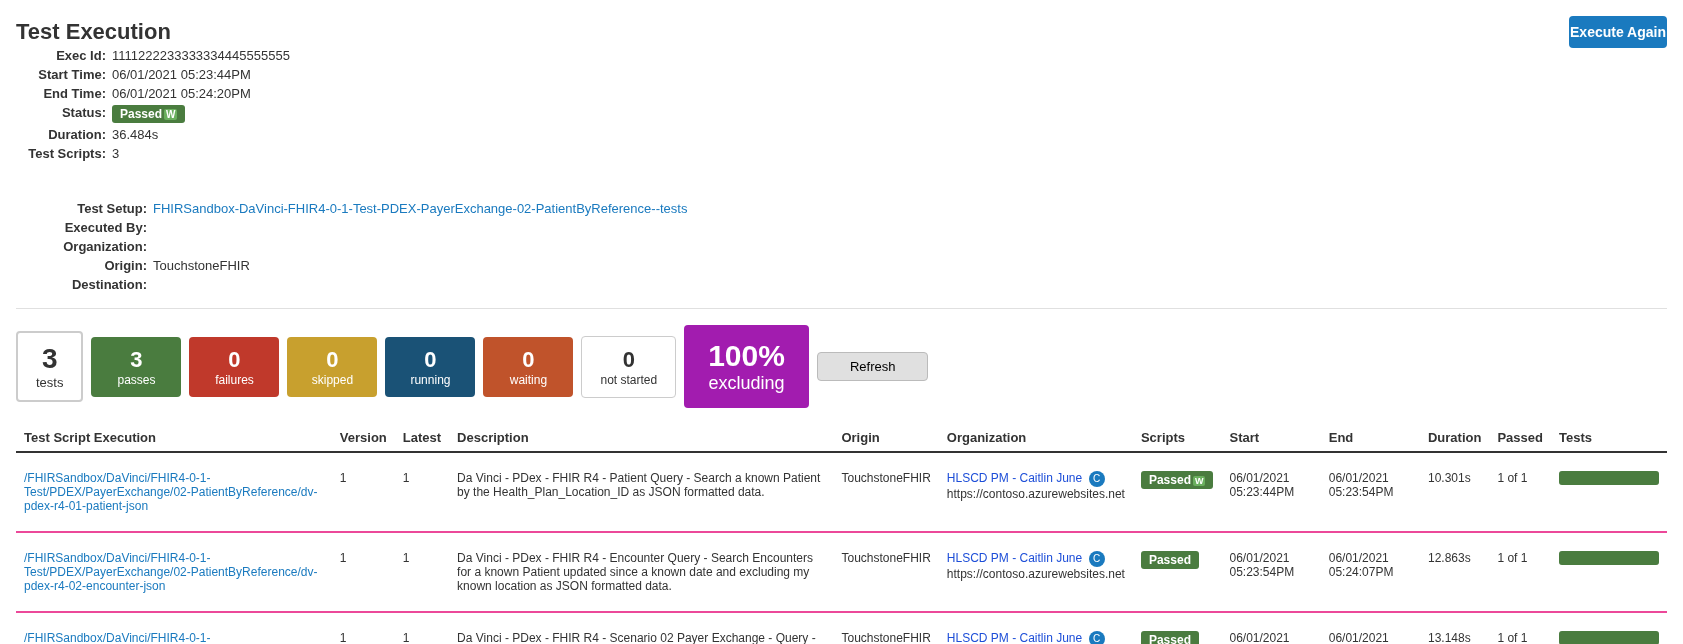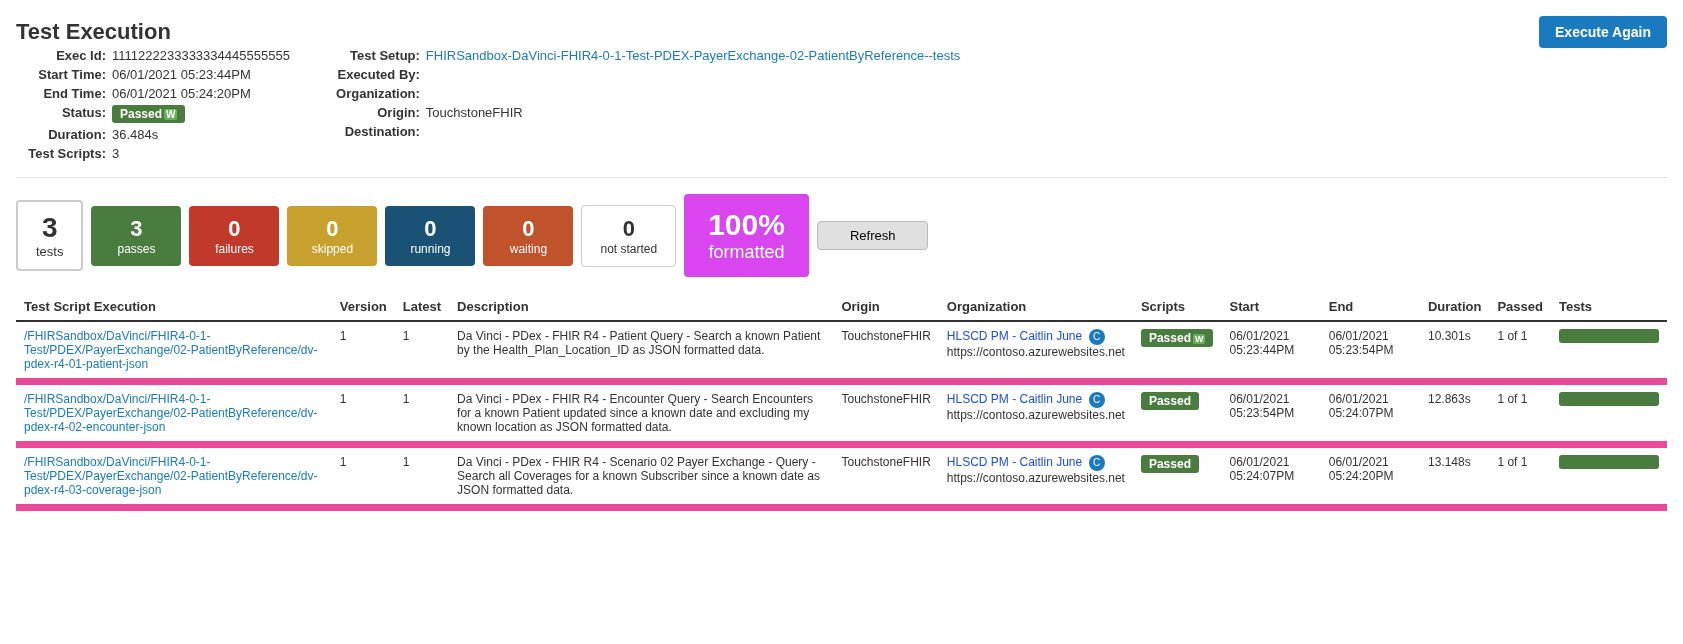--- a/index.html
+++ b/index.html
@@ -1,53 +1,53 @@
 <!DOCTYPE html>
 <html><head>
   <meta charset="utf-8">
   <style>
     * { box-sizing: border-box; margin: 0; padding: 0; }
     body { font-family: Arial, sans-serif; font-size: 13px; color: #333; background: #fff; padding: 16px; }
 
     .page-header { display: flex; justify-content: space-between; align-items: center; margin-bottom: 0; }
     .page-title { font-size: 22px; font-weight: bold; }
-    .execute-again-btn { background: #1a7abf; color: #fff; border: none; padding: 8px 16px; border-radius: 4px; cursor: pointer; font-size: 14px; font-weight: bold; }
-
-    .meta-section { display: flex; gap: 40px; margin-bottom: 16px; border-bottom: 1px solid #e0e0e0; padding-bottom: 16px; }
+    .execute-again-btn { background: #1a7abf; color: #fff; border: none; padding: 8px 1px; border-radius: 4px; cursor: pointer; font-size: 14px; font-weight: bold; }
+
+    .meta-section { display: flex; gap: 40px; margin-bottom: 16px; border-bottom: 1px solid #e0e0e0; padding-bottom: 16px; flex-direction: column; }
     .meta-left { display: flex; flex-direction: column; gap: 4px; }
-    .meta-right { display: flex; flex-direction: column; gap: 4px; }
+    .meta-right { display: flex; flex-direction: column; gap: 4px; margin-left: 41px; }
     .meta-row { display: flex; gap: 6px; }
     .meta-label { font-weight: bold; text-align: right; min-width: 90px; }
     .meta-value { color: #333; }
     .meta-link { color: #1a7abf; text-decoration: none; }
     .status-badge-w { background: #4a7c3f; color: #fff; padding: 2px 8px; border-radius: 3px; font-size: 12px; font-weight: bold; display: inline-block; }
     .status-badge-w::after { content: 'W'; background: #6aaf5e; border-radius: 2px; font-size: 10px; margin-left: 2px; padding: 0 2px; }
 
     .summary-bar { display: flex; align-items: center; gap: 8px; margin-bottom: 16px; }
     .summary-total { border: 2px solid #ccc; padding: 10px 18px; text-align: center; border-radius: 4px; }
     .summary-total .num { font-size: 28px; font-weight: bold; }
     .summary-total .lbl { font-size: 13px; }
     .summary-box { padding: 10px 18px; text-align: center; border-radius: 4px; color: #fff; min-width: 90px; }
     .summary-box .snum { font-size: 22px; font-weight: bold; }
     .summary-box .slbl { font-size: 12px; }
     .box-passes { background: #4a7c3f; }
     .box-failures { background: #c0392b; }
     .box-skipped { background: #c8a02e; }
     .box-running { background: #1a5276; }
     .box-waiting { background: #c0532b; }
     .box-notstarted { background: #fff; color: #333; border: 1px solid #ccc; }
-    .success-block { background: #d946ef; color: #fff; padding: 14px 24px; border-radius: 4px; text-align: center; }
+    .success-block { background: #a21caf; color: #fff; padding: 14px 24px; border-radius: 4px; text-align: center; }
     .success-block .pct { font-size: 30px; font-weight: bold; }
     .success-block .stext { font-size: 18px; }
     .refresh-btn { background: #e0e0e0; border: 1px solid #bbb; padding: 6px 32px; border-radius: 4px; cursor: pointer; font-size: 13px; }
 
     table { width: 100%; border-collapse: collapse; }
     thead tr { border-bottom: 2px solid #333; }
     th { text-align: left; padding: 6px 8px; font-weight: bold; font-size: 13px; white-space: nowrap; }
-    td { padding: 7px 8px; vertical-align: top; font-size: 12px; border-bottom: 7px solid #ec4899; }
+    td { padding: 18px 8px; vertical-align: top; font-size: 12px; border-bottom: 2px solid #ec4899; }
     .td-link { color: #1a7abf; text-decoration: none; display: block; }
     .dest-link { color: #1d4ed8; text-decoration: none; }
     .c-badge { display: inline-block; background: #1a7abf; color: #fff; border-radius: 50%; width: 16px; height: 16px; text-align: center; line-height: 16px; font-size: 10px; margin-left: 3px; }
     .passed-badge { background: #4a7c3f; color: #fff; padding: 2px 8px; border-radius: 3px; font-size: 12px; font-weight: bold; display: inline-block; }
     .passed-badge-w { background: #4a7c3f; color: #fff; padding: 2px 8px; border-radius: 3px; font-size: 12px; font-weight: bold; display: inline-block; }
     .passed-badge-w::after { content: 'W'; background: #6aaf5e; border-radius: 2px; font-size: 9px; margin-left: 2px; padding: 0 2px; }
     .progress-bar-wrap { background: #e0e0e0; border-radius: 3px; height: 14px; width: 100px; }
     .progress-bar-fill { background: #4a7c3f; height: 100%; border-radius: 3px; }
   </style>
 </head>
@@ -134,21 +134,21 @@
   <div class="summary-box box-waiting">
     <div class="snum">0</div>
     <div class="slbl">waiting</div>
   </div>
   <div class="summary-box box-notstarted">
     <div class="snum">0</div>
     <div class="slbl">not started</div>
   </div>
   <div class="success-block">
     <div class="pct">100%</div>
-    <div class="stext">formatted</div>
+    <div class="stext">excluding</div>
   </div>
   <button class="refresh-btn">Refresh</button>
 </div>
 
 <table>
   <thead>
     <tr>
       <th>Test Script Execution</th>
       <th>Version</th>
       <th>Latest</th>

